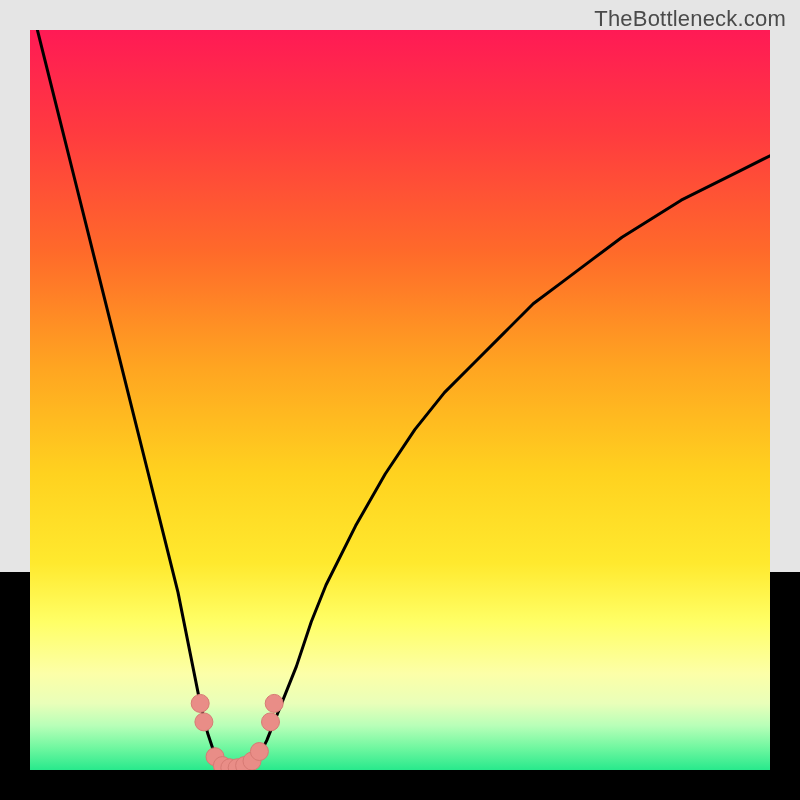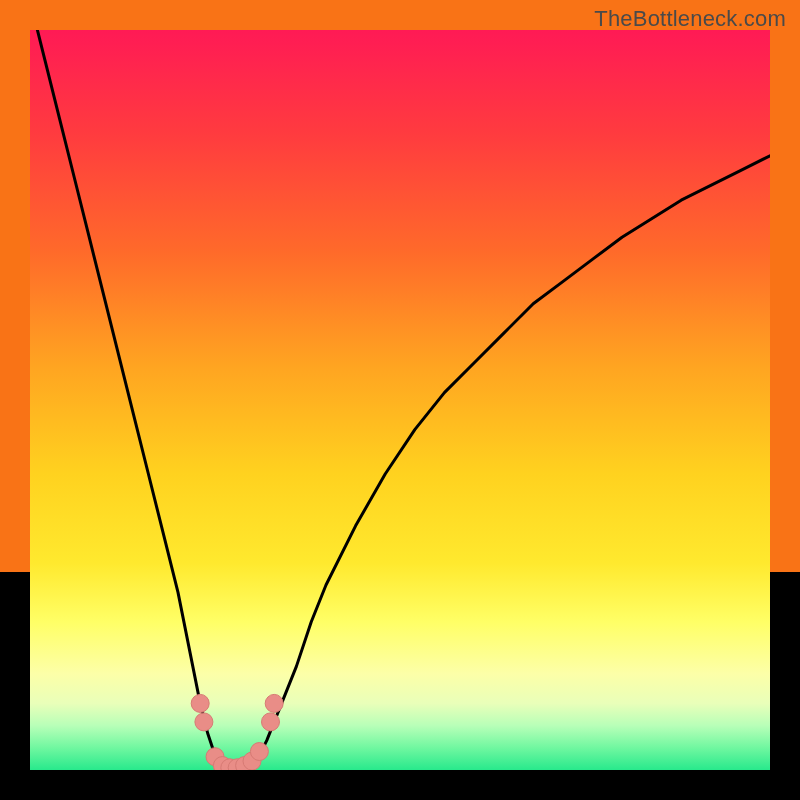--- a/index.html
+++ b/index.html
@@ -9,21 +9,21 @@
     height: 800px;
     background: #000;
     font-family: Arial, Helvetica, sans-serif;
   }
   .frame {
     position: absolute;
     left: 0;
     top: 0;
     width: 800px;
     height: 572px;
-    background: #f97316;
+    background: #e5e5e5;
   }
   .plot {
     position: absolute;
     left: 30px;
     top: 30px;
     width: 740px;
     height: 740px;
     background: linear-gradient(
       to bottom,
       #ff1a55 0%,

